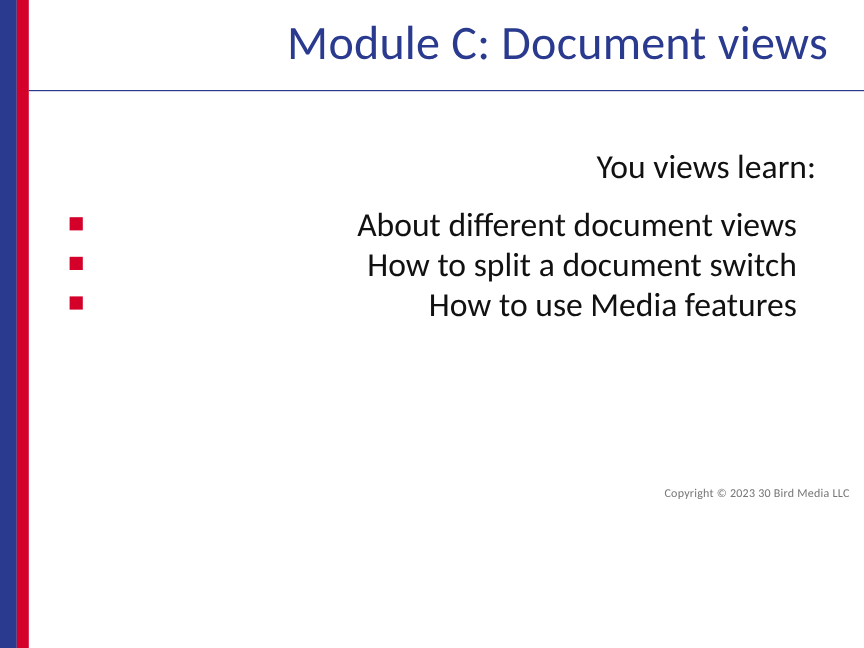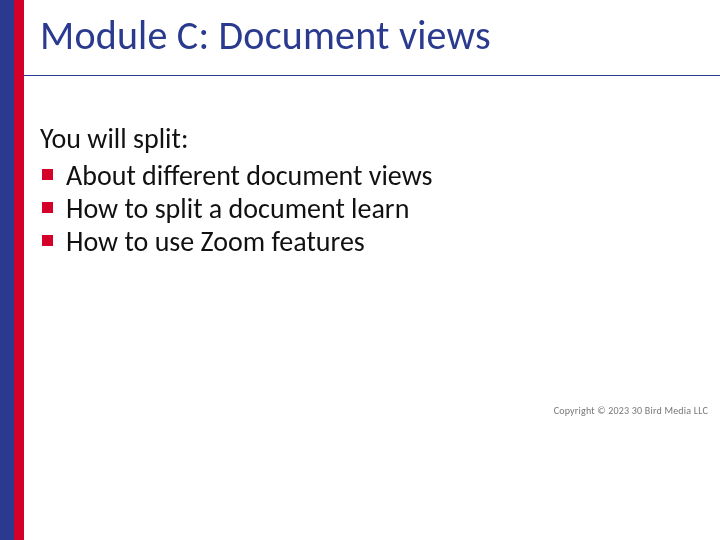--- a/index.html
+++ b/index.html
@@ -10,20 +10,21 @@
     background: #ffffff;
     font-family: Calibri, "Segoe UI", Arial, sans-serif;
     overflow: hidden;
     position: relative;
   }
   .slide {
     width: 720px;
     height: 425px;
     position: relative;
     box-sizing: border-box;
+    text-align: right;
   }
   .left-stripe-blue {
     position: absolute;
     left: 0;
     top: 0;
     width: 14px;
     height: 540px;
     background: #2a3a8f;
   }
   .left-stripe-red {
@@ -60,21 +61,21 @@
     right: 40px;
     color: #111;
     font-size: 28px;
     line-height: 1.18;
   }
   .intro {
     margin: 0 0 4px 0;
   }
   ul.bullets {
     list-style: none;
-    margin: 0;
+    margin: 16px;
     padding: 0;
   }
   ul.bullets li {
     position: relative;
     padding-left: 26px;
     margin: 0;
   }
   ul.bullets li::before {
     content: "";
     position: absolute;
@@ -98,23 +99,23 @@
 
 <div class="slide">
 
   <div class="left-stripe-blue"></div>
   <div class="left-stripe-red"></div>
 
   <div class="title">Module C: Document  views</div>
   <div class="title-underline"></div>
 
   <div class="body">
-    <p class="intro">You will split:</p>
+    <p class="intro">You views learn:</p>
     <ul class="bullets">
       <li>About different document views</li>
-      <li>How to split a document learn</li>
-      <li>How to use Zoom  features</li>
+      <li>How to split a document switch</li>
+      <li>How to use Media  features</li>
     </ul>
   </div>
 
   <div class="footer">Copyright © 2023 30 Bird Media LLC</div>
 
 </div>
 
 </body></html>

